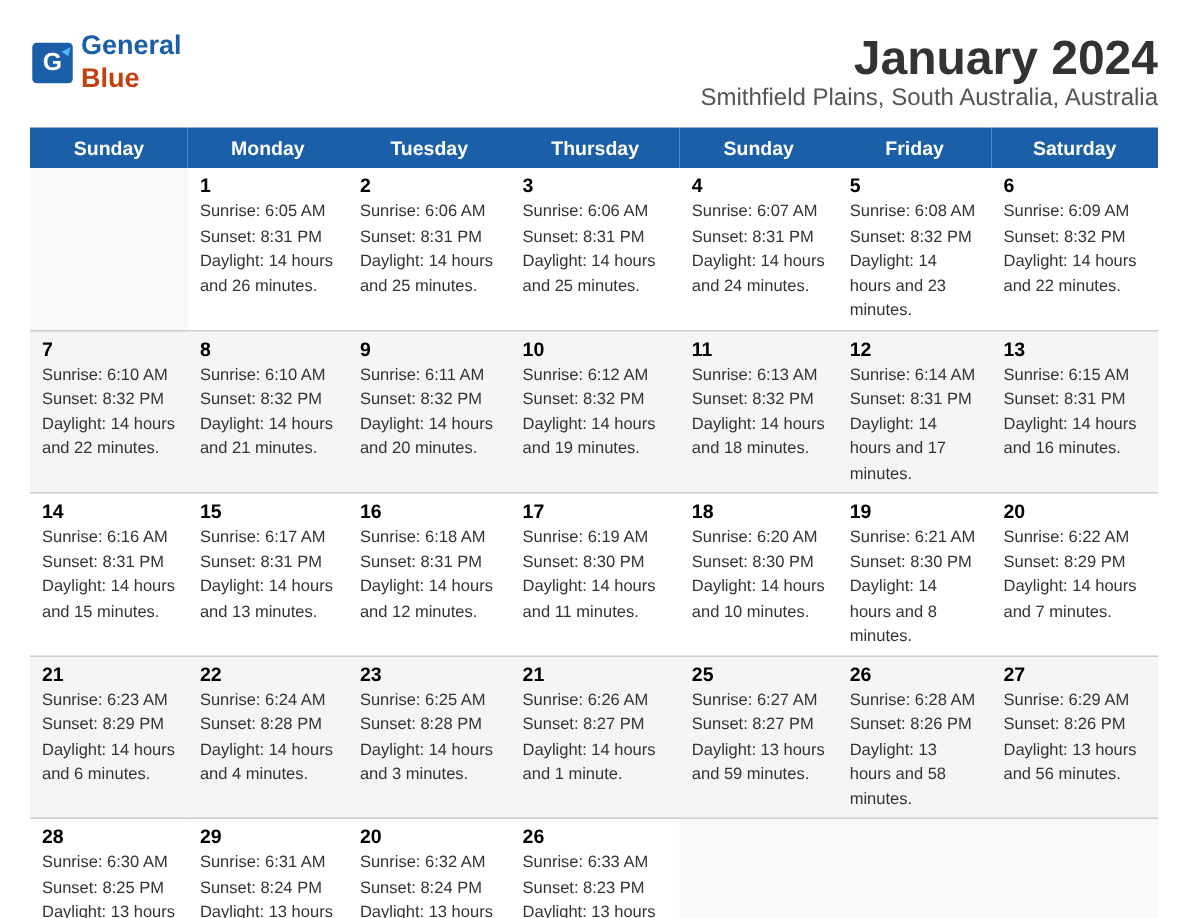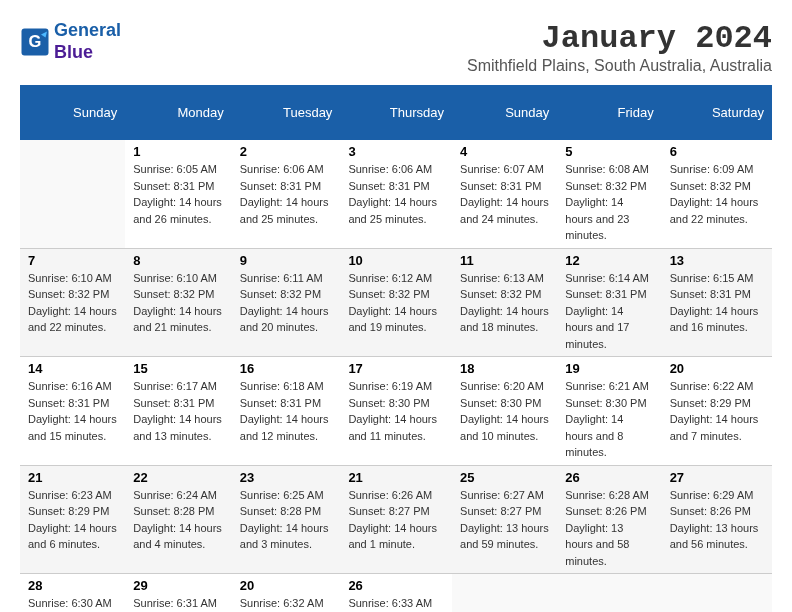--- a/index.html
+++ b/index.html
@@ -35,42 +35,41 @@
       height: 30px;
       margin-right: 4px;
     }
     .title-block {
       text-align: right;
     }
     .title-block h1 {
       font-size: 32px;
       font-weight: bold;
       color: #333;
-      font-family: Liberation Mono, monospace;
     }
     .title-block h2 {
       font-size: 16px;
       font-weight: normal;
       color: #555;
       text-align: right;
     }
     table {
       width: 100%;
       border-collapse: collapse;
       font-size: 11px;
     }
     thead tr {
       background-color: #1a5fa8;
       color: #fff;
     }
     thead th {
-      padding: 20px 8px;
-      text-align: right;
+      padding: 6px 8px;
+      text-align: center;
       font-size: 13px;
-      font-weight: normal;
+      font-weight: bold;
     }
     tbody tr {
       border-bottom: 1px solid #ccc;
     }
     tbody tr:nth-child(odd) {
       background-color: #fff;
     }
     tbody tr:nth-child(even) {
       background-color: #f5f5f5;
     }
@@ -98,21 +97,21 @@
 
 <div class="header">
   <div class="logo">
     <svg class="logo-icon" viewBox="0 0 40 40">
       <rect x="2" y="2" width="36" height="36" rx="4" fill="#1a5fa8"></rect>
       <text x="20" y="26" text-anchor="middle" fill="white" font-size="22" font-weight="bold" font-family="Arial">G</text>
       <path d="M28 10 L36 6 L34 14 Z" fill="#4db8ff"></path>
     </svg>
     <div class="logo-text">
       <div><span>General</span></div>
-      <div><span style="color:#4c1d95">Blue</span></div>
+      <div><span style="color:#c2410c">Blue</span></div>
     </div>
   </div>
   <div class="title-block">
     <h1>January 2024</h1>
     <h2>Smithfield Plains, South Australia, Australia</h2>
   </div>
 </div>
 
 <table>
   <thead>

